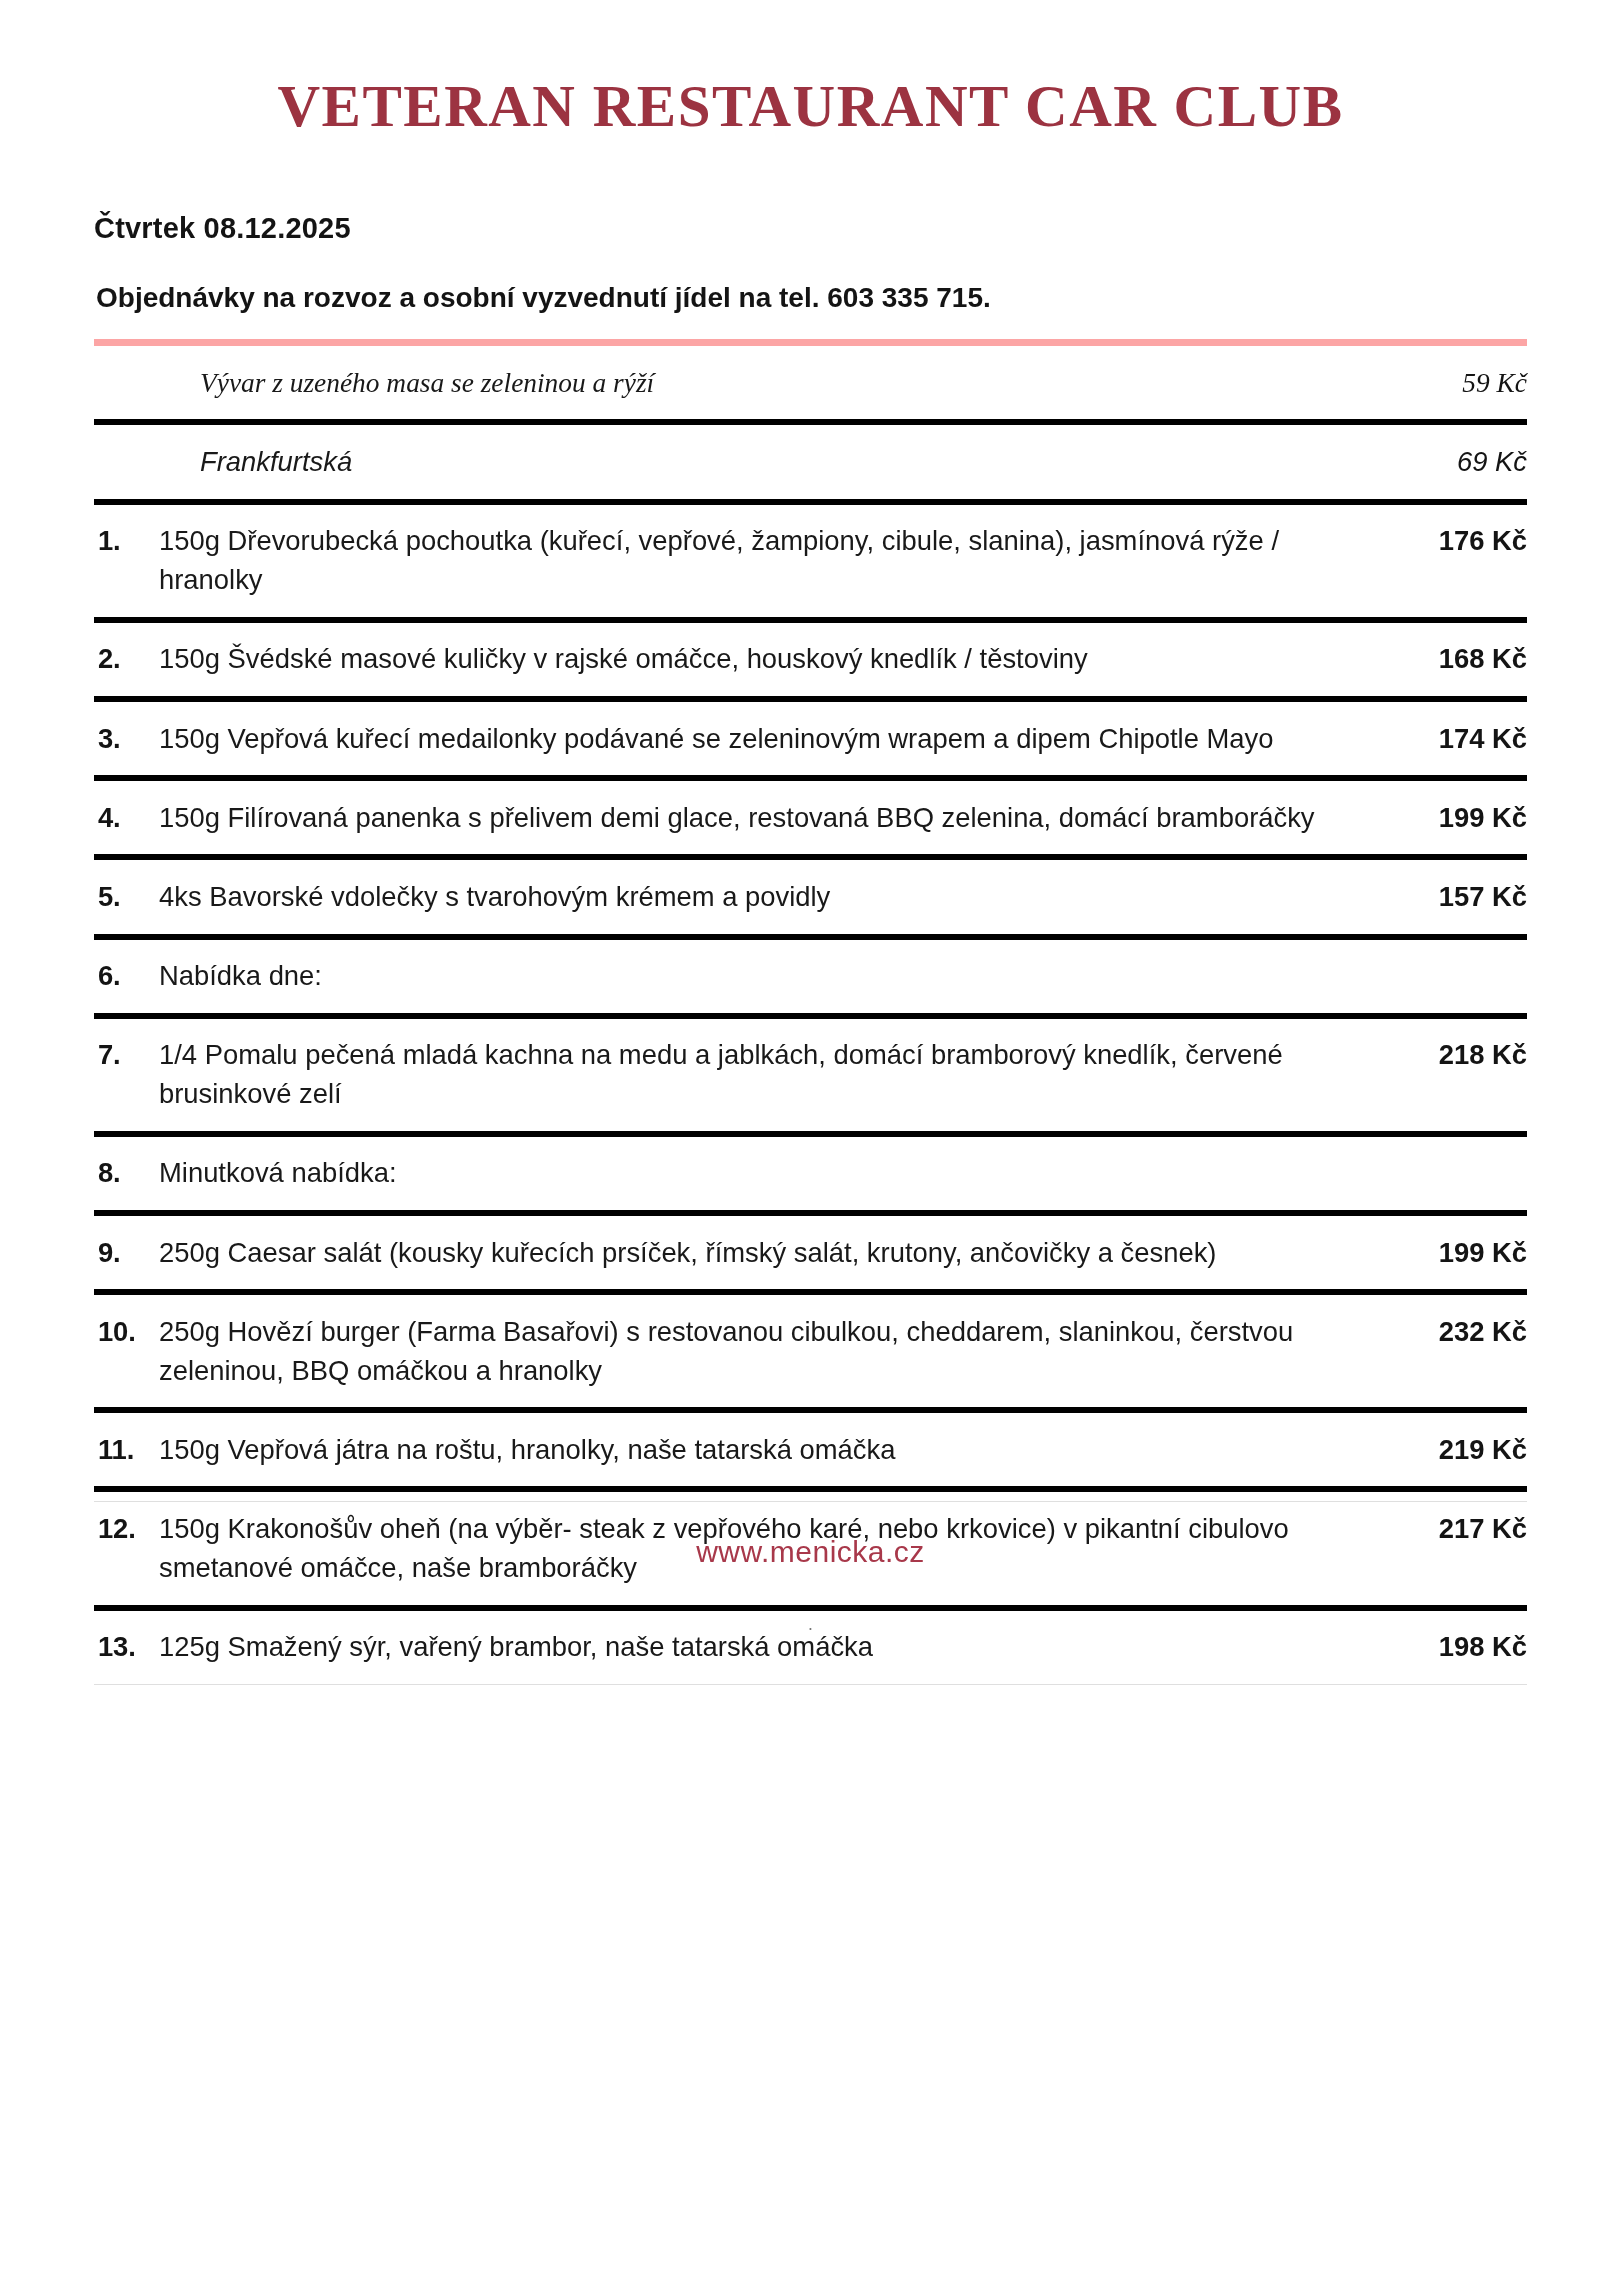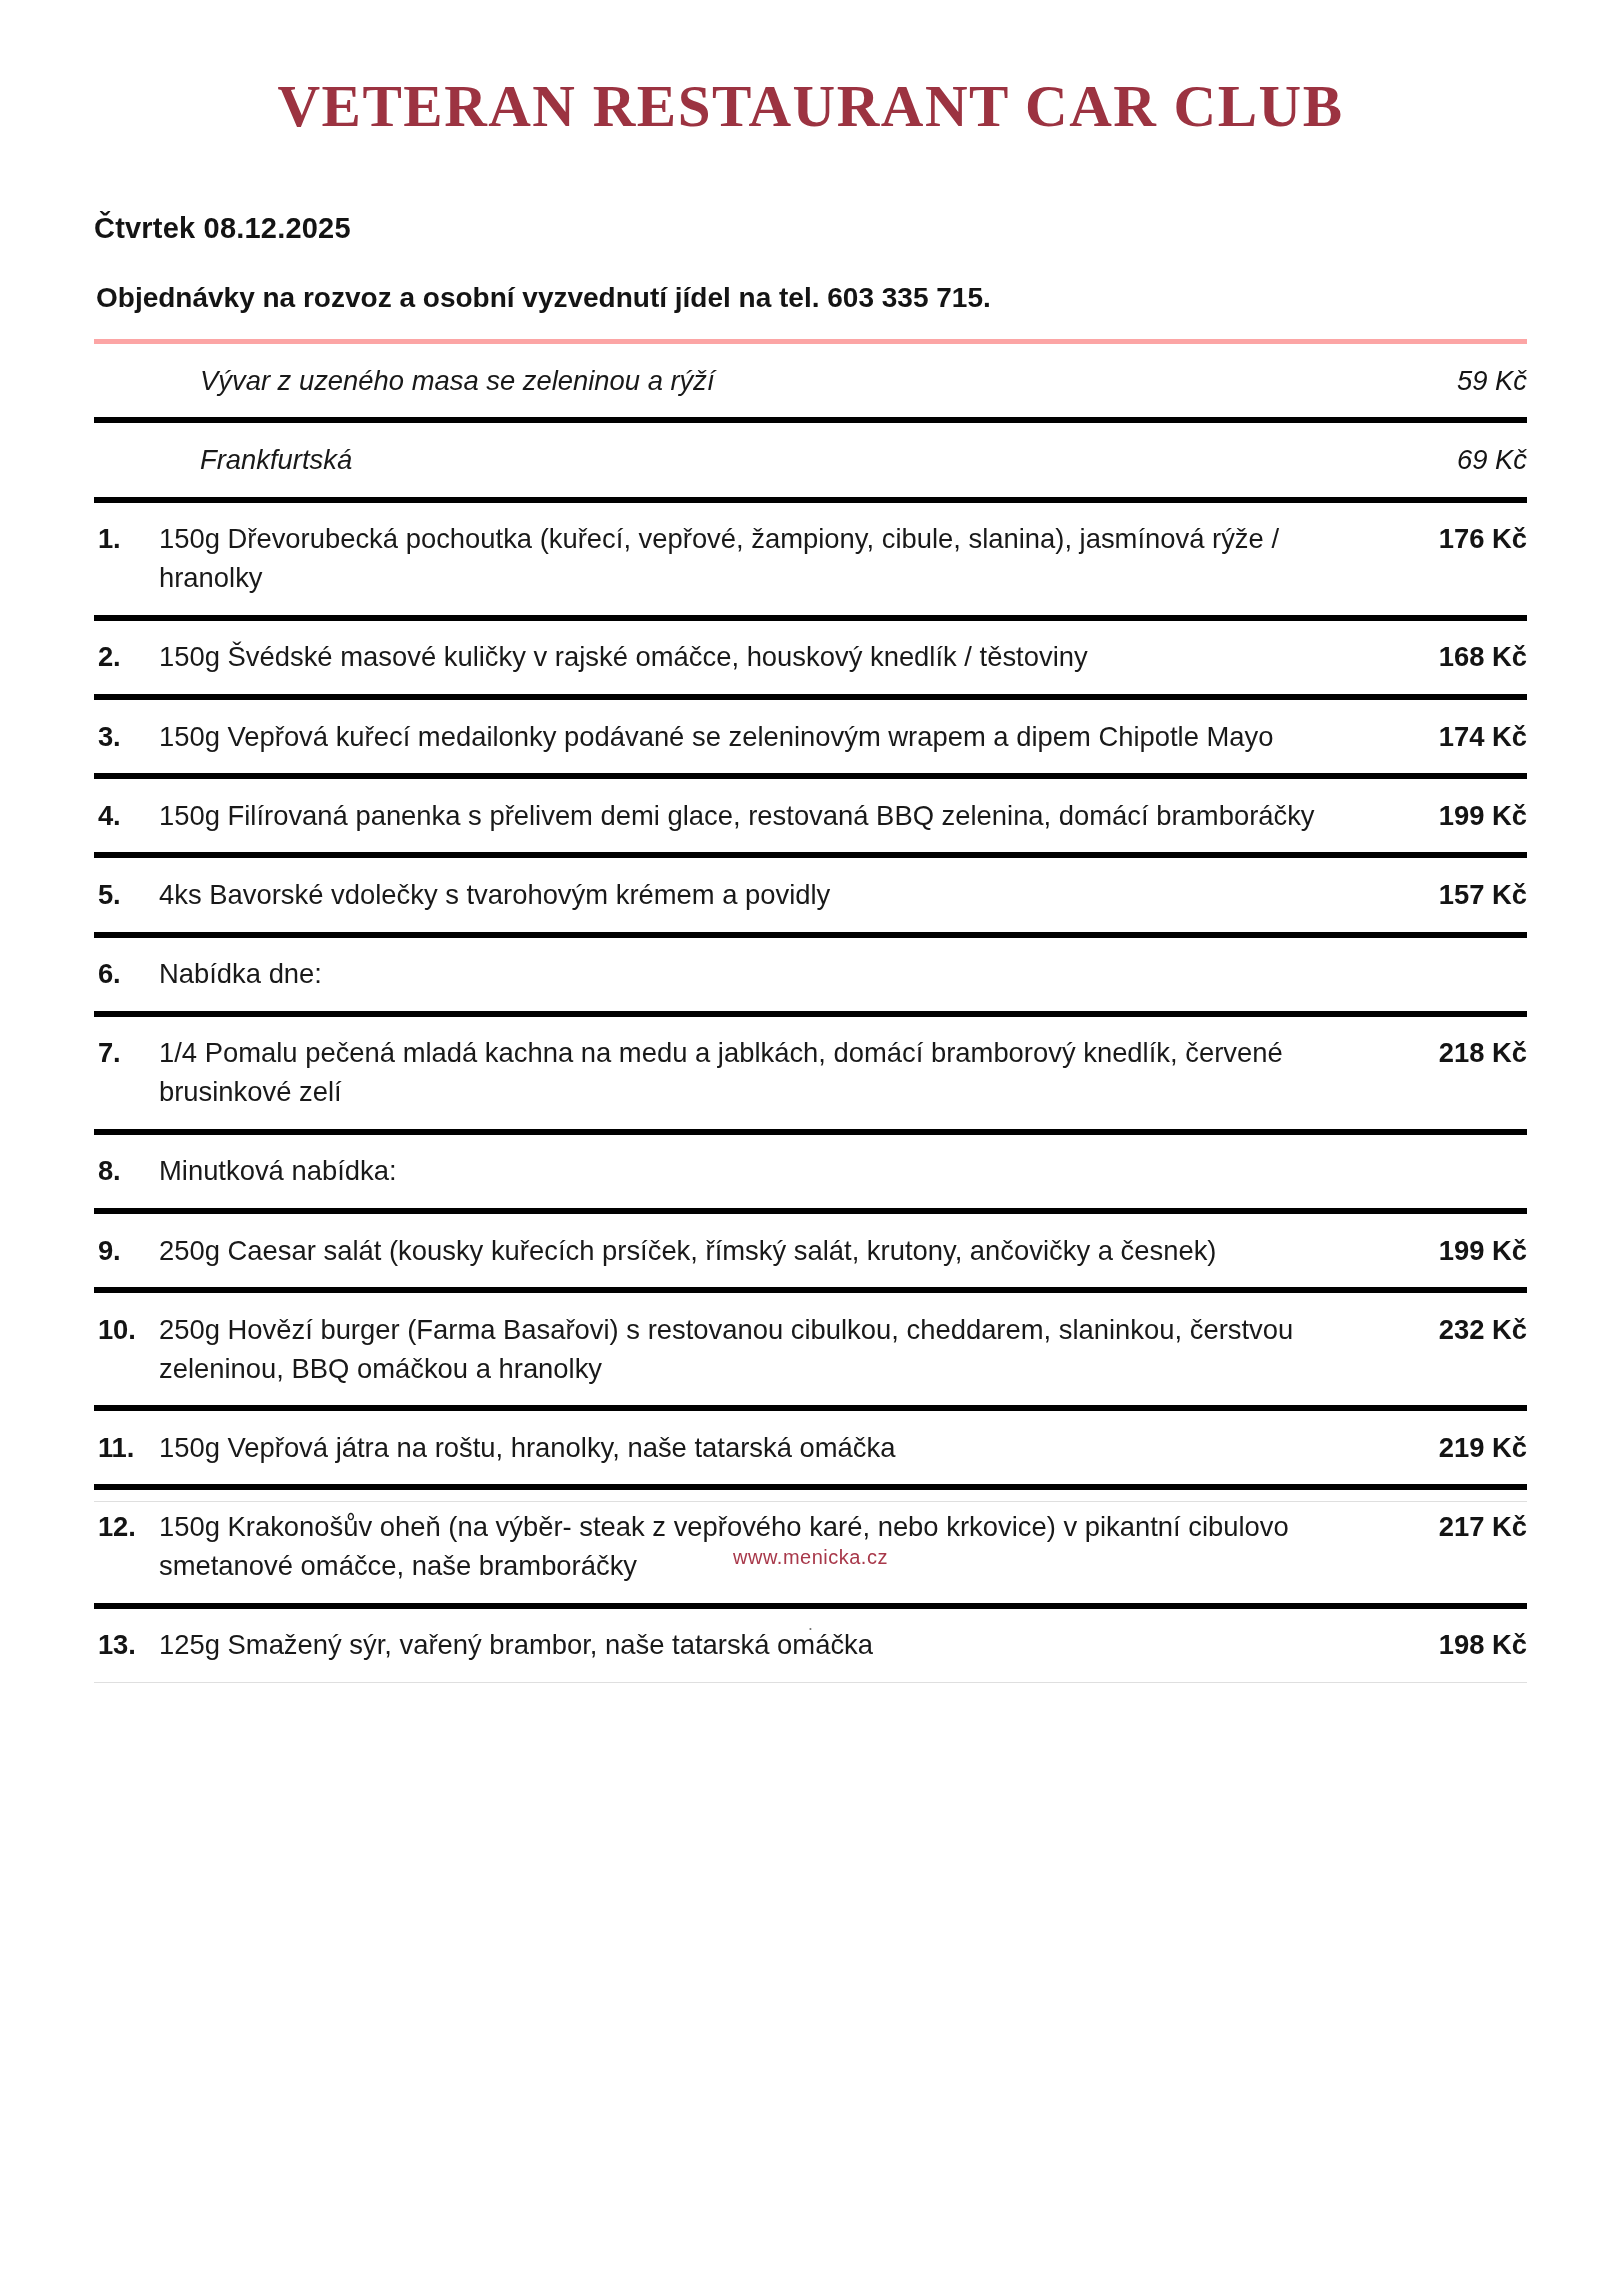--- a/index.html
+++ b/index.html
@@ -68,21 +68,21 @@
     padding-left: 94px;
     padding-right: 94px;
   }
   .row {
     display: flex;
     align-items: flex-start;
     border-top: 6px solid #000000;
     padding: 17.6px 0 16.7px 0;
     min-height: 43px;
   }
-  .row.first { border-top: 5px solid #fca5a5; }
+  .row.first { border-top: 7px solid #fca5a5; font-family: Liberation Serif, serif; }
   .row:last-child { border-bottom: 1px solid #dfdfdf; }
 
   .num {
     flex: 0 0 65px;
     font-size: 27.4px;
     font-weight: bold;
     text-align: left;
     padding-left: 3.9px;
     line-height: 1.42;
     color: #141414;
@@ -122,21 +122,21 @@
     text-align: center;
   }
   .footer-rule {
     position: absolute;
     left: 94px;
     right: 94px;
     bottom: 192px;
     border-top: 1px solid #dfdfdf;
   }
   .footer-link {
-    font-size: 20px;
+    font-size: 30px;
     color: #a8384a;
     letter-spacing: 0.5px;
     font-family: "Liberation Sans", sans-serif;
   }
   .footer-dot {
     position: absolute;
     left: 0; right: 0;
     bottom: 59px;
     text-align: center;
     color: #777;

